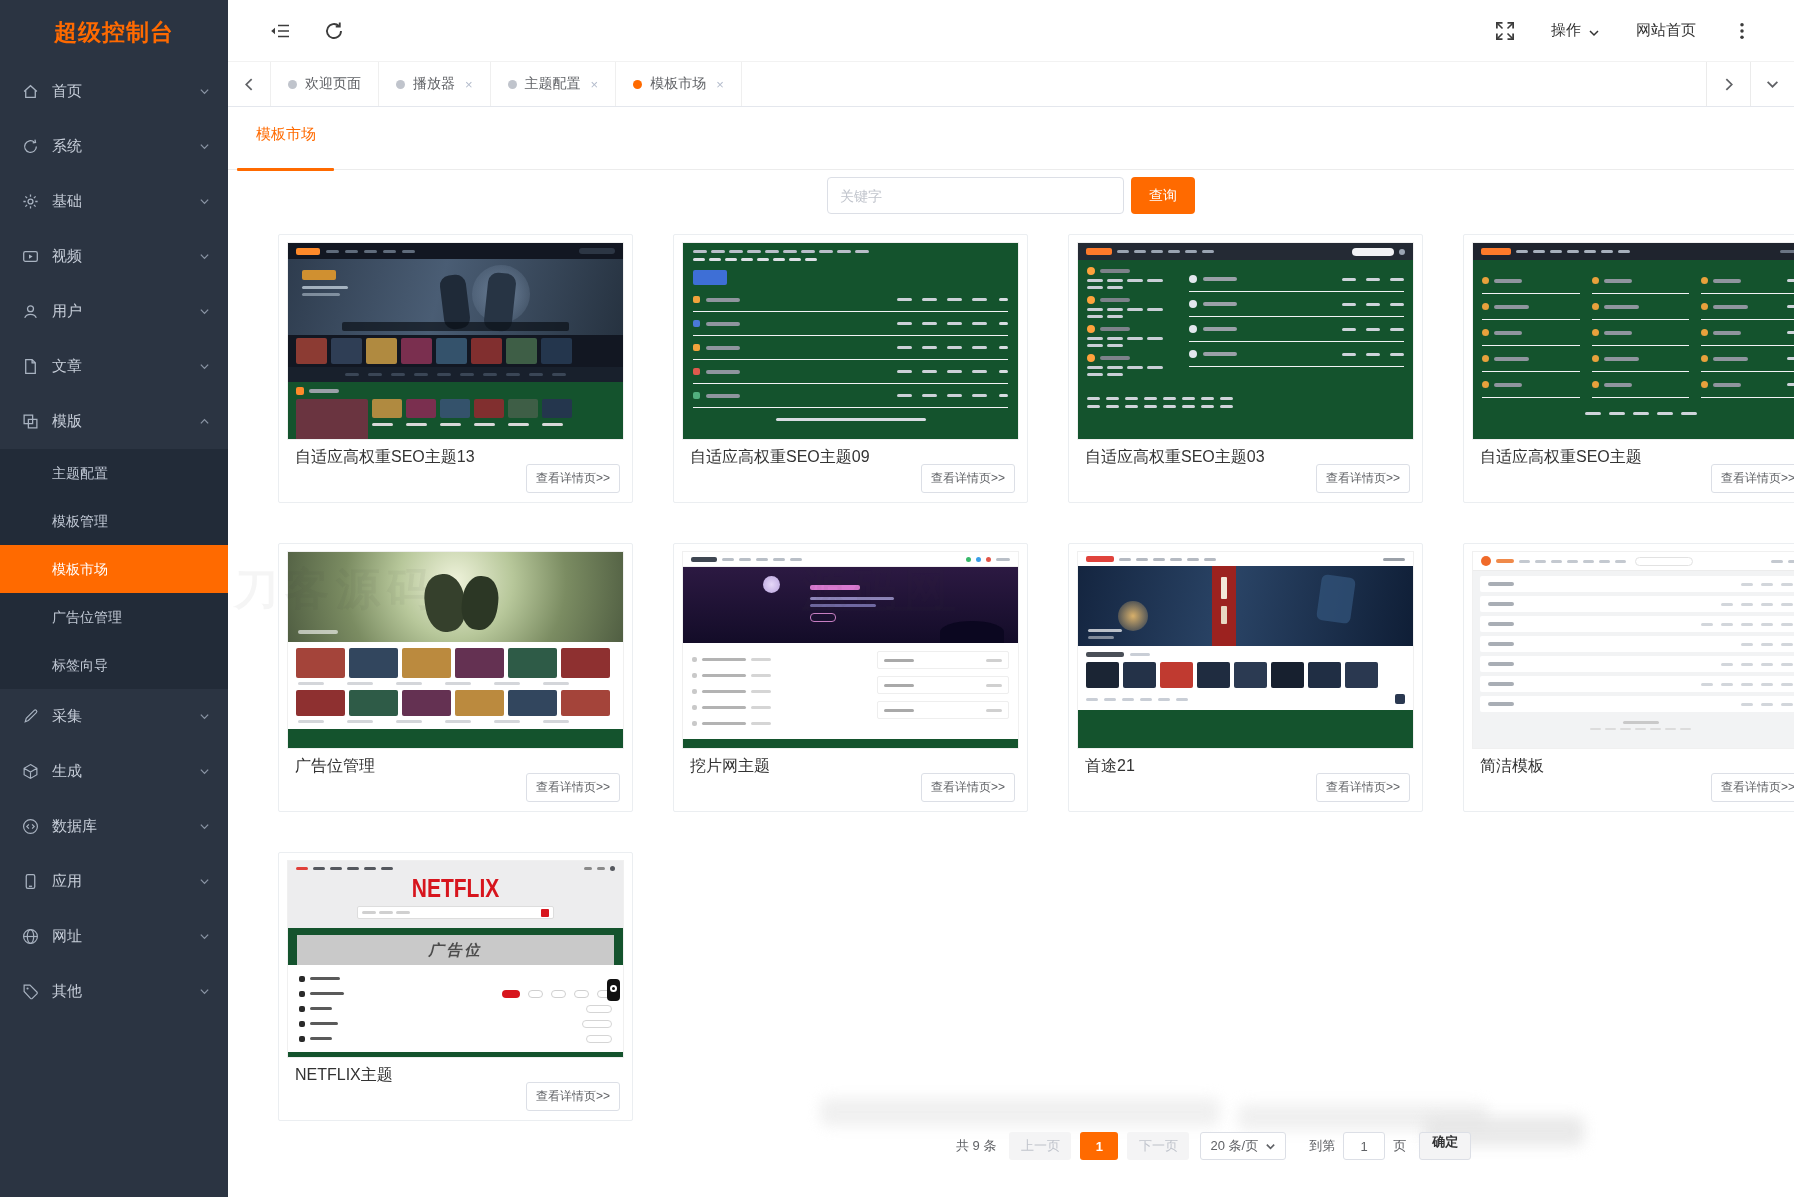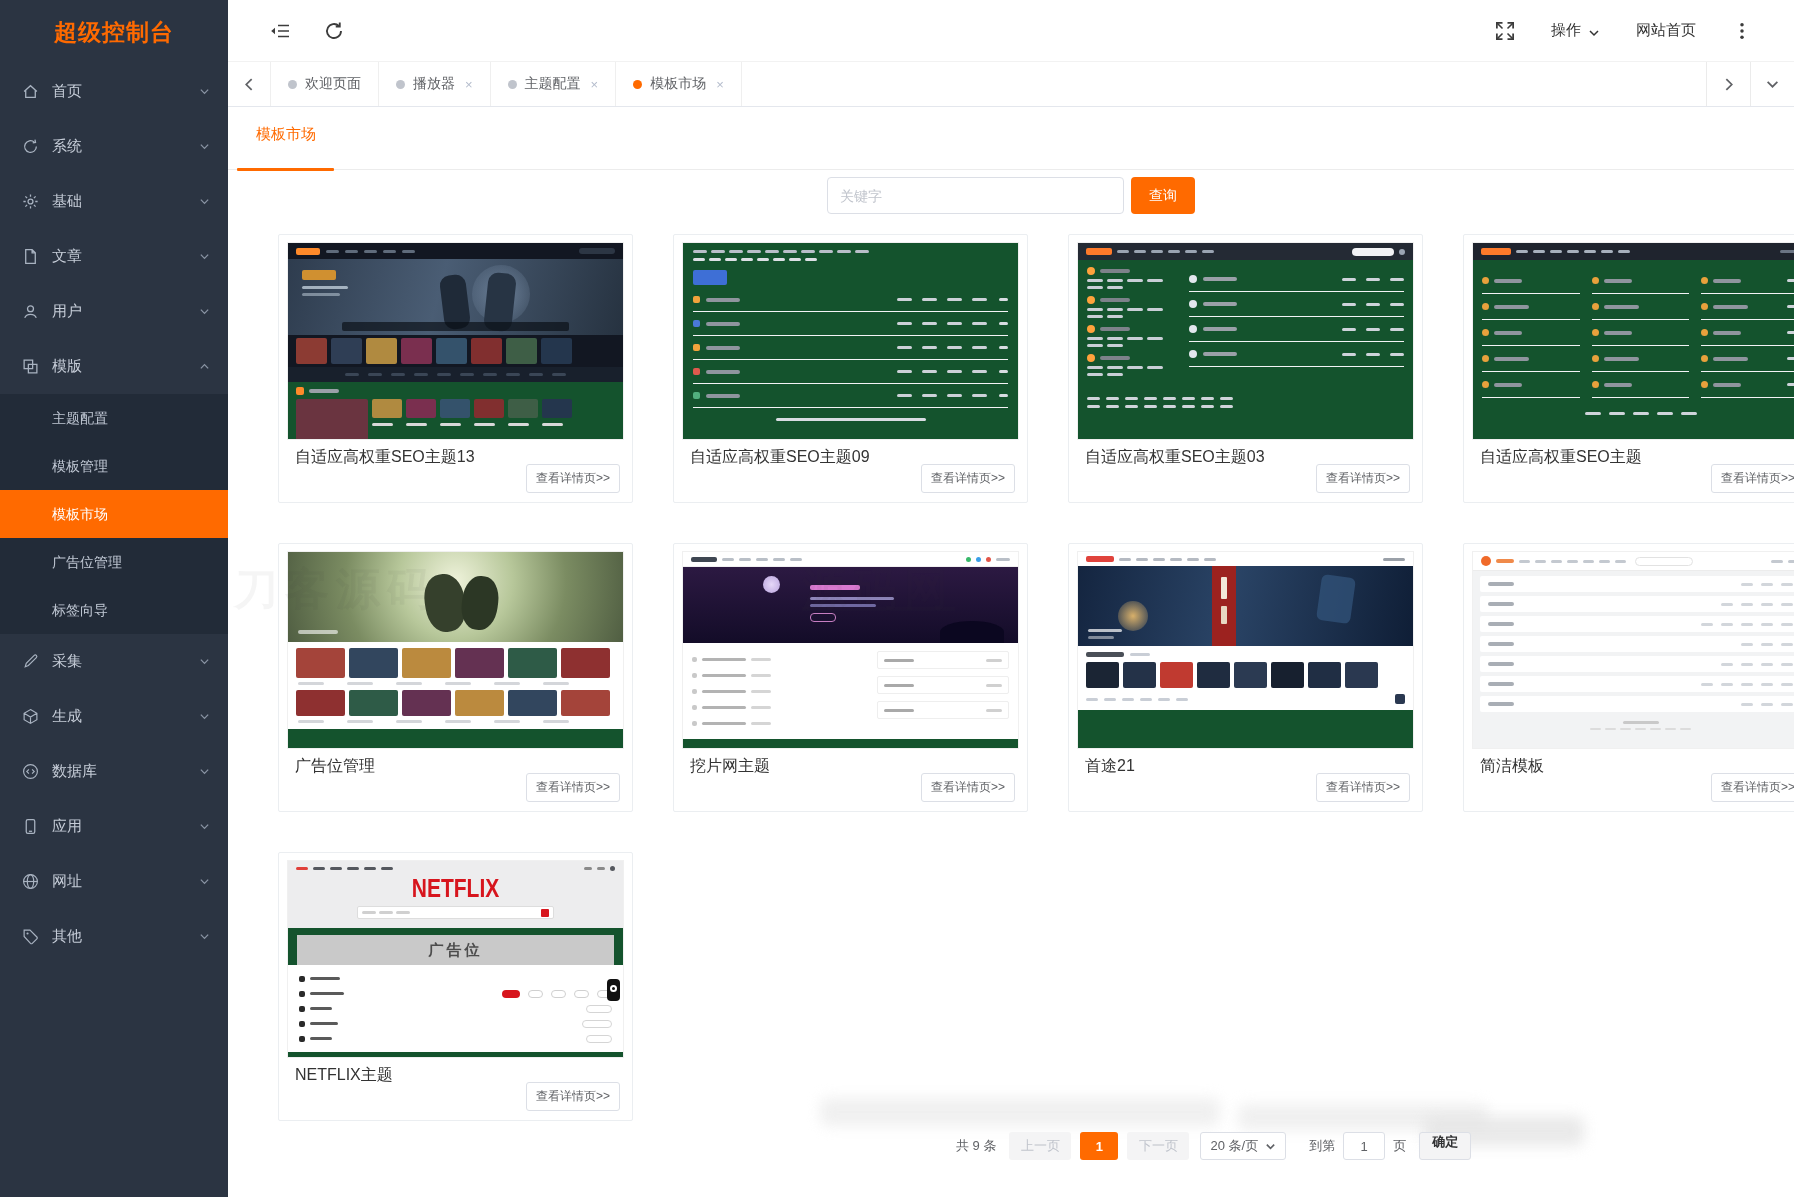--- a/index.html
+++ b/index.html
@@ -112,38 +112,52 @@
         <span>基础</span>
         <span class="chev">
           <svg viewBox="0 0 12 12">
             <path d="M2 4l4 4 4-4" fill="none" stroke="currentColor" stroke-width="1.4"></path>
           </svg>
         </span>
       </div>
       <div class="s-item">
         <span class="icn">
           <svg viewBox="0 0 16 16">
-            <path d="M3.5 1.5h6l3 3v10h-9zM9.5 1.5v3h3" fill="none" stroke="currentColor" stroke-width="1.2"></path>
-          </svg>
-        </span>
-        <span>文章</span>
+            <rect x="1.6" y="3.4" width="12.8" height="9.2" rx="1.5" fill="none" stroke="currentColor" stroke-width="1.2"></rect>
+            <path d="M6.6 6L10 8 6.6 10z" fill="currentColor"></path>
+          </svg>
+        </span>
+        <span>视频</span>
         <span class="chev">
           <svg viewBox="0 0 12 12">
             <path d="M2 4l4 4 4-4" fill="none" stroke="currentColor" stroke-width="1.4"></path>
           </svg>
         </span>
       </div>
       <div class="s-item">
         <span class="icn">
           <svg viewBox="0 0 16 16">
             <circle cx="8" cy="5.4" r="2.8" fill="none" stroke="currentColor" stroke-width="1.2"></circle>
             <path d="M2.6 14a5.6 4.6 0 0 1 10.8 0" fill="none" stroke="currentColor" stroke-width="1.2"></path>
           </svg>
         </span>
         <span>用户</span>
+        <span class="chev">
+          <svg viewBox="0 0 12 12">
+            <path d="M2 4l4 4 4-4" fill="none" stroke="currentColor" stroke-width="1.4"></path>
+          </svg>
+        </span>
+      </div>
+      <div class="s-item">
+        <span class="icn">
+          <svg viewBox="0 0 16 16">
+            <path d="M3.5 1.5h6l3 3v10h-9zM9.5 1.5v3h3" fill="none" stroke="currentColor" stroke-width="1.2"></path>
+          </svg>
+        </span>
+        <span>文章</span>
         <span class="chev">
           <svg viewBox="0 0 12 12">
             <path d="M2 4l4 4 4-4" fill="none" stroke="currentColor" stroke-width="1.4"></path>
           </svg>
         </span>
       </div>
       <div class="s-item">
         <span class="icn">
           <svg viewBox="0 0 16 16">
             <rect x="2" y="2" width="8" height="8" fill="none" stroke="currentColor" stroke-width="1.2"></rect>
@@ -1020,21 +1034,21 @@
                 <div style="display: flex; align-items: center; height: 100%; padding: 0px 4px; gap: 3px;">
                   <div style="width: 14px; height: 3px; background: rgb(208, 208, 208); border-radius: 2px; flex: 0 0 auto;"></div>
                   <div style="width: 14px; height: 3px; background: rgb(208, 208, 208); border-radius: 2px; flex: 0 0 auto;"></div>
                   <div style="width: 14px; height: 3px; background: rgb(208, 208, 208); border-radius: 2px; flex: 0 0 auto;"></div>
                   <div style="flex: 1 1 0%;"></div>
                   <div style="width: 8px; height: 8px; background: rgb(215, 21, 29); flex: 0 0 auto; border-radius: 1px;"></div>
                 </div>
               </div>
             </div>
             <div style="height: 30px; background: rgb(201, 201, 201); margin: 7px 9px 0px; display: flex; align-items: center; justify-content: center;">
-              <span style="color: rgb(76, 76, 76); font-size: 15px; font-weight: bold; letter-spacing: 3px;">广告位</span>
+              <span style="color: rgb(76, 76, 76); font-size: 15px; font-weight: bold; letter-spacing: 3px; font-style: italic;">广告位</span>
             </div>
             <div style="padding: 6px 11px; background: rgb(255, 255, 255);">
               <div style="display: flex; align-items: center; height: 15px; gap: 5px;">
                 <div style="width: 6px; height: 6px; background: rgb(42, 42, 42); border-radius: 2px; flex: 0 0 auto;"></div>
                 <div style="width: 30px; height: 3px; background: rgb(90, 90, 90); border-radius: 2px; flex: 0 0 auto;"></div>
               </div>
               <div style="display: flex; align-items: center; height: 15px; gap: 5px;">
                 <div style="width: 6px; height: 6px; background: rgb(42, 42, 42); border-radius: 2px; flex: 0 0 auto;"></div>
                 <div style="width: 34px; height: 3px; background: rgb(90, 90, 90); border-radius: 2px; flex: 0 0 auto;"></div>
                 <div style="flex: 1 1 0%;"></div>

